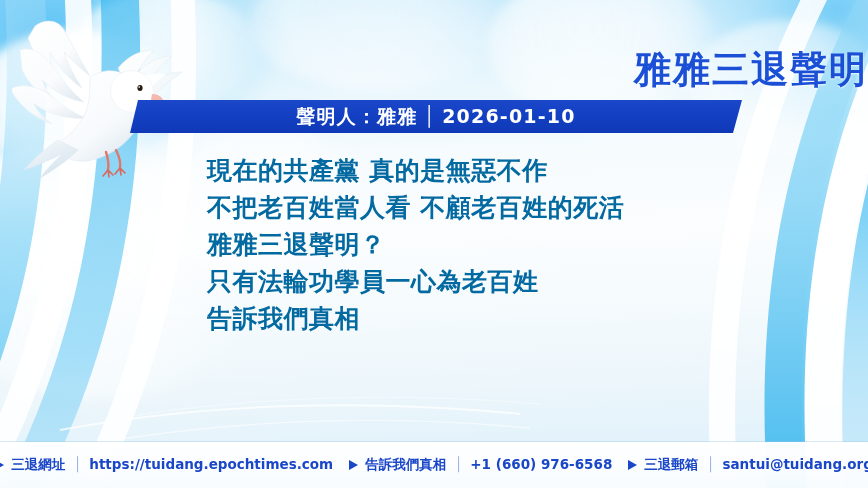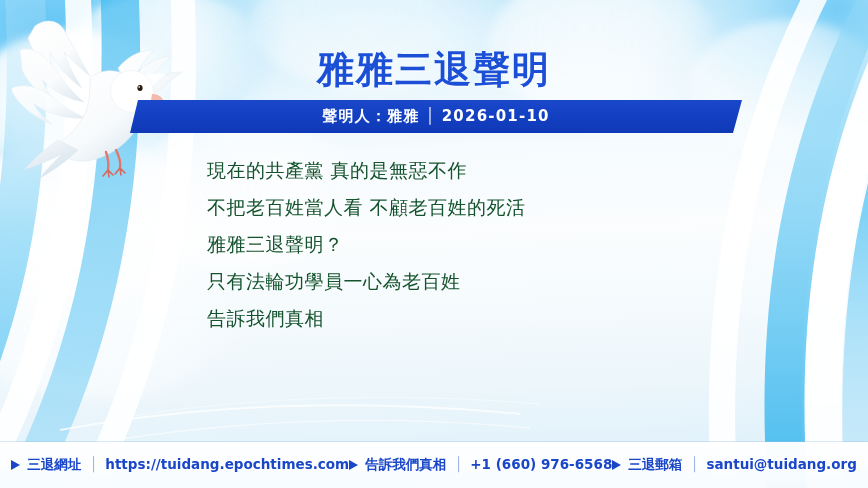--- a/index.html
+++ b/index.html
@@ -87,21 +87,21 @@
   .cl-h { left: -40px;  top: 250px; width: 280px; height: 150px; opacity: .55; }
 
   
   .arcs { position: absolute; inset: 0; pointer-events: none; }
 
   
   .title {
     position: absolute;
     left: 0; right: 0;
     top: 48px;
-    text-align: center;
+    text-align: right;
     font-size: 37px;
     line-height: 44px;
     font-weight: 700;
     letter-spacing: 2px;
     color: #1b4fd6;
     text-shadow: 0 1px 2px rgba(255,255,255,0.85);
     white-space: nowrap;
   }
 
   
@@ -112,63 +112,64 @@
     width: 612px;
     height: 33px;
     background: linear-gradient(180deg, #1b48c9 0%, #1340c2 50%, #0f38b6 100%);
     clip-path: polygon(8px 0, 100% 0, calc(100% - 9px) 100%, 0 100%);
     display: flex;
     align-items: center;
     justify-content: center;
   }
   .ribbon-text {
     color: #ffffff;
-    font-size: 15px;
+    font-size: 19px;
     font-weight: 700;
     letter-spacing: 1.2px;
     white-space: nowrap;
     line-height: 1;
   }
   .ribbon-sep {
     display: inline-block;
     padding: 0 6px;
     font-weight: 400;
     opacity: .9;
   }
 
   
   .statement {
     position: absolute;
     left: 207px;
     top: 152px;
     width: 560px;
   }
   .stmt-line {
-    font-size: 19px;
+    font-size: 25px;
     line-height: 37px;
-    font-weight: 400;
-    color: #14532d;
+    font-weight: 700;
+    color: #0369a1;
     white-space: nowrap;
     letter-spacing: .5px;
     text-shadow: 0 1px 1px rgba(255,255,255,0.6);
   }
 
   
   .footer {
     position: absolute;
     left: 0; right: 0;
     bottom: 0;
     height: 46px;
     background: linear-gradient(180deg,
       rgba(255,255,255,0.97) 0%,
       rgba(253,254,255,0.99) 35%,
       rgba(248,252,254,0.97) 100%);
     display: flex;
     align-items: center;
     justify-content: center;
+    gap: 16px;
     box-shadow: 0 -1px 0 rgba(150,195,225,0.35);
   }
   .f-item {
     display: flex;
     align-items: center;
     gap: 6px;
     white-space: nowrap;
     font-size: 13.5px;
     font-weight: 700;
     color: #1a46c8;

